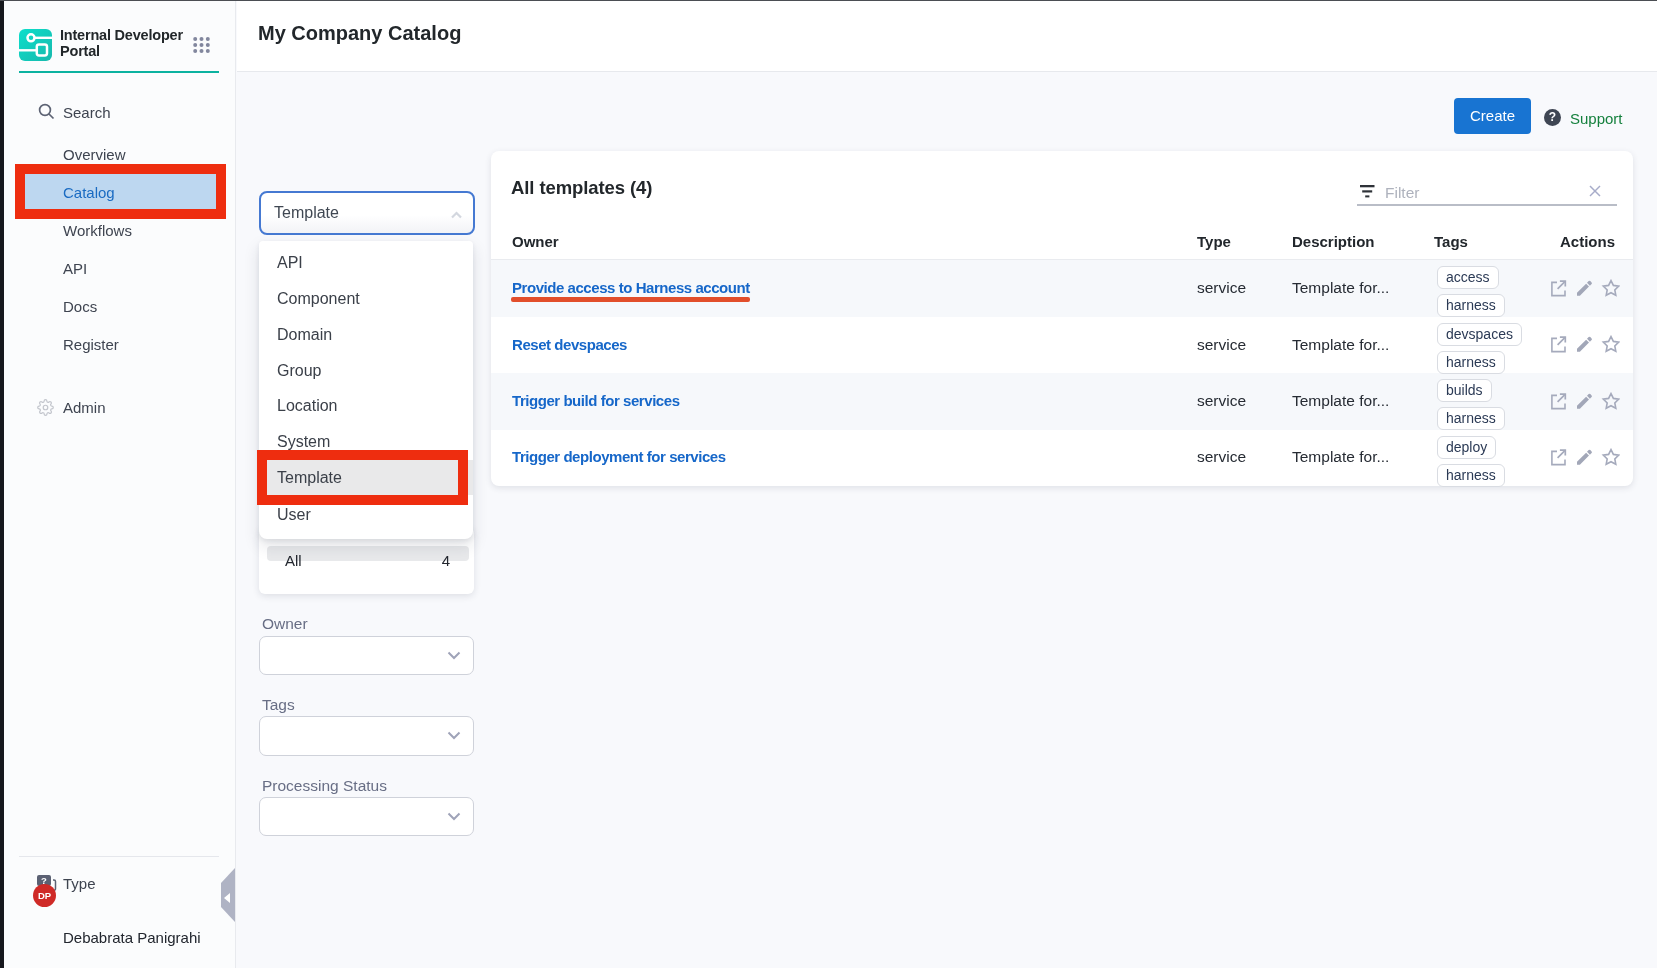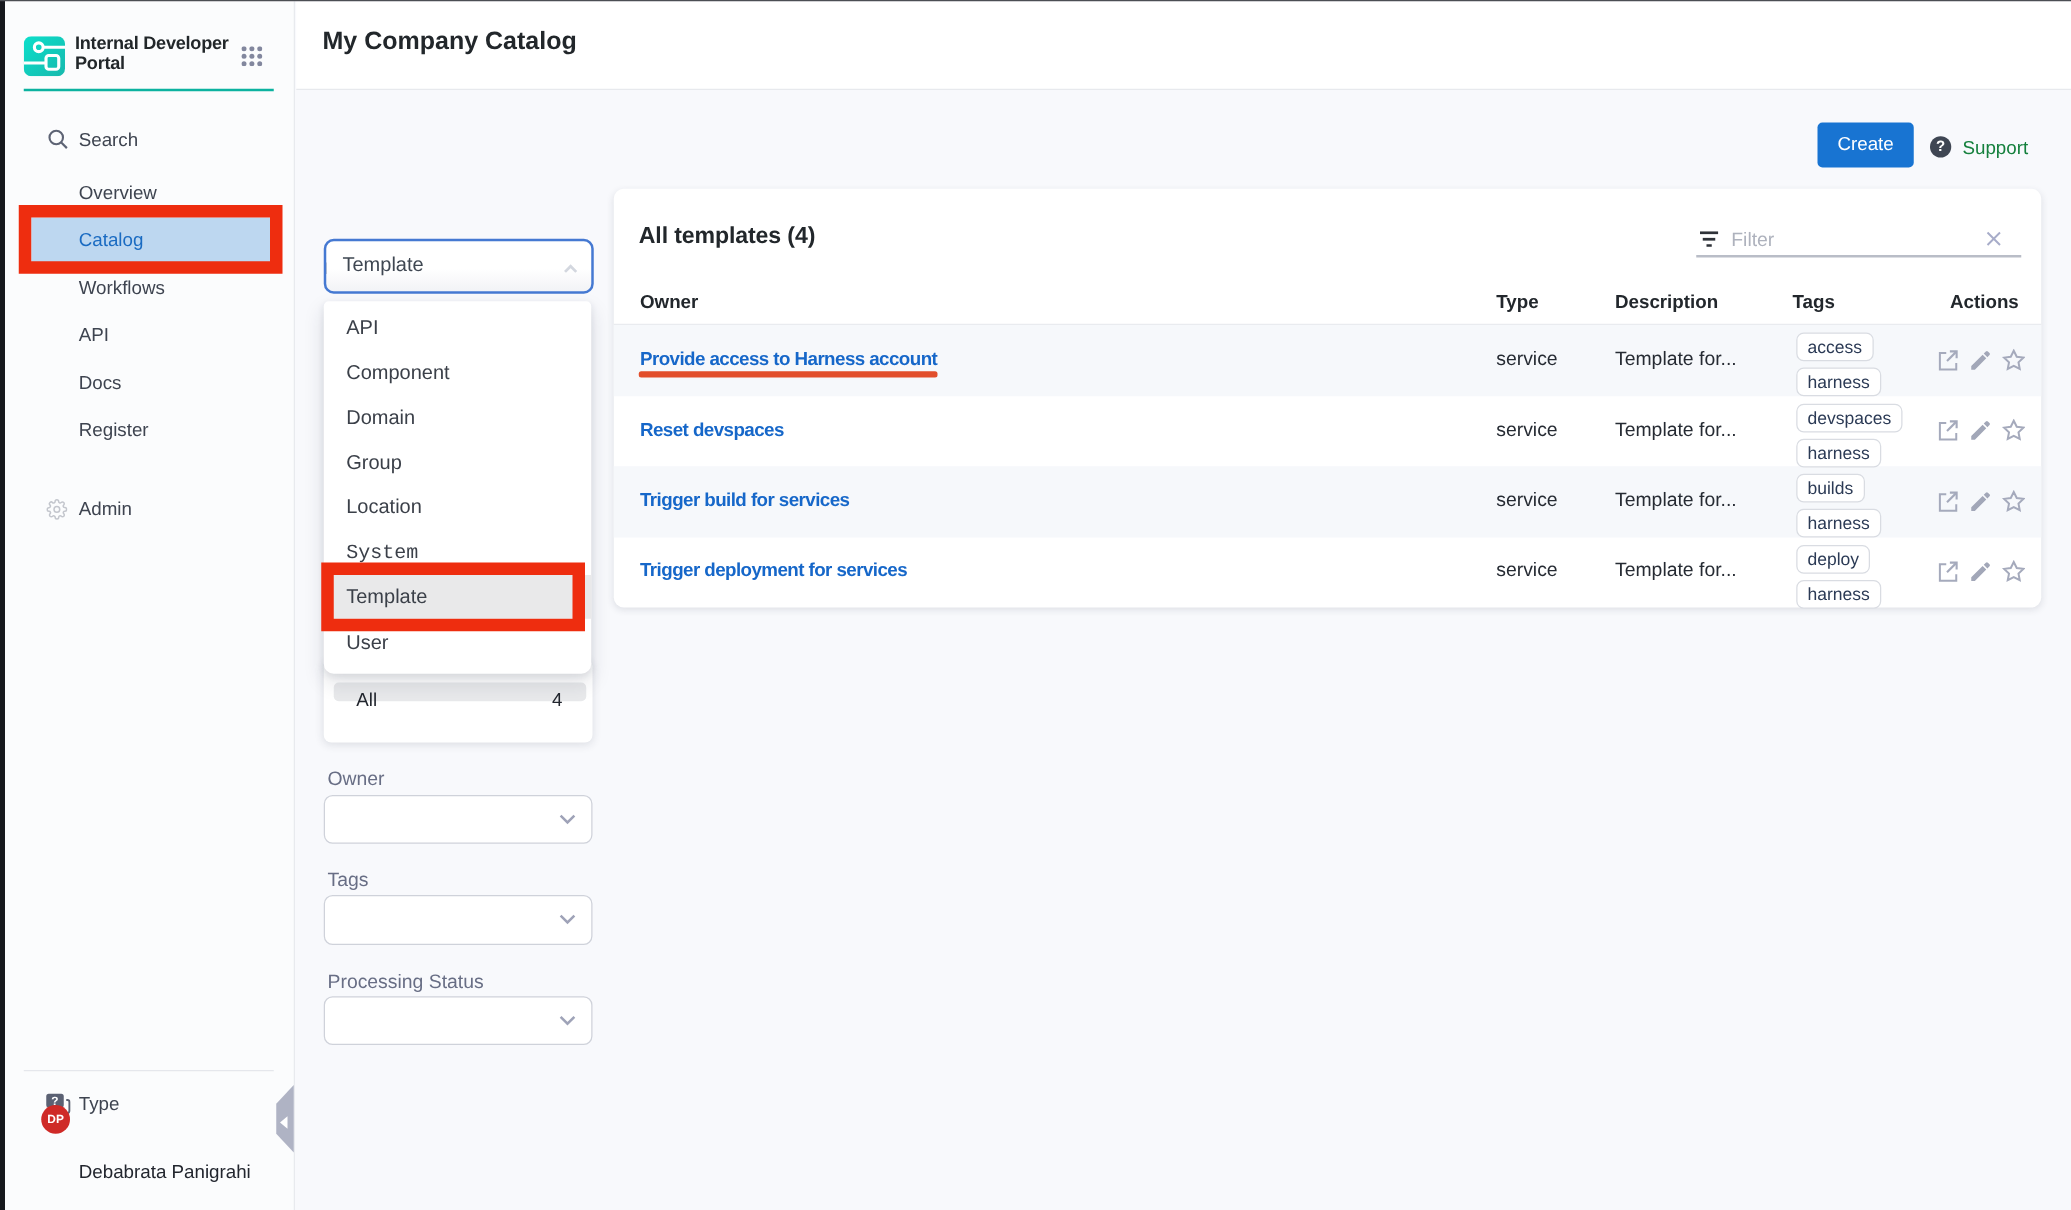--- a/index.html
+++ b/index.html
@@ -147,21 +147,21 @@
       <span style="position:absolute;right:19px;top:6px;">4</span>
     </div>
 </div>
 
 <div class="abs" id="dropdown">
   <div class="dditem" style="top:13px;">API</div>
   <div class="dditem" style="top:49px;">Component</div>
   <div class="dditem" style="top:85px;">Domain</div>
   <div class="dditem" style="top:121px;">Group</div>
   <div class="dditem" style="top:156px;">Location</div>
-  <div class="dditem" style="top:192px;font-family:Liberation Mono, monospace;">System</div>
+  <div class="dditem" style="top:192px;">System</div>
   <div id="ddgray"></div>
   <div class="dditem" style="top:228px;">Template</div>
   <div class="dditem" style="top:265px;">User</div>
 </div>
 
 <div class="abs redbox" style="left:15px;top:164px;width:211px;height:55px;"></div>
 <div class="abs redbox" style="left:257px;top:450px;width:211px;height:55px;"></div>
 
 <div class="abs flabel" style="left:262px;top:615px;">Owner</div>
 <div class="abs fselect" style="left:259px;top:635.5px;"></div>

